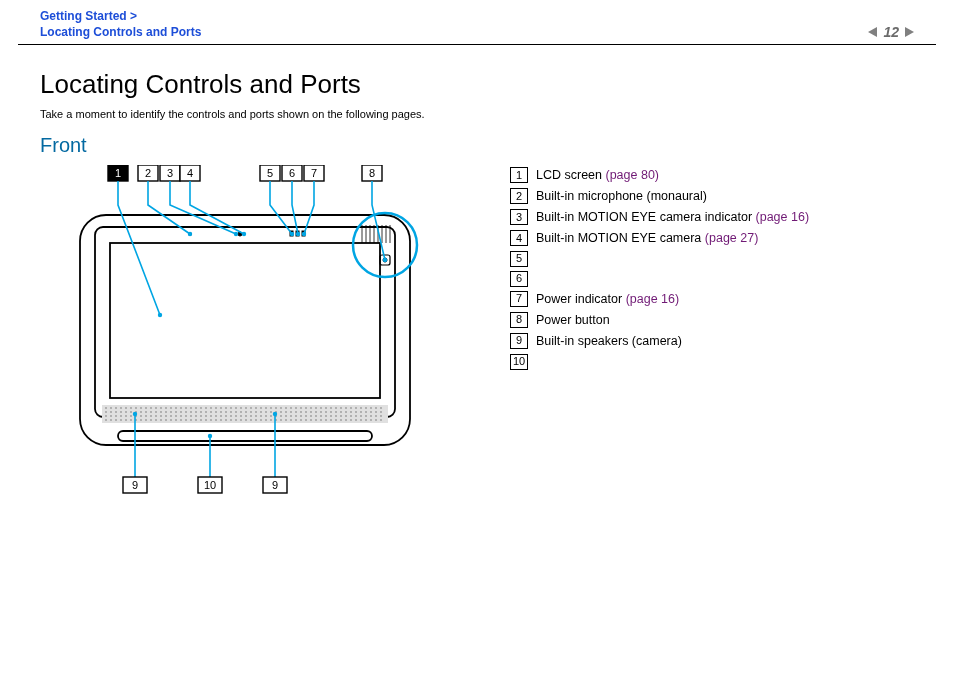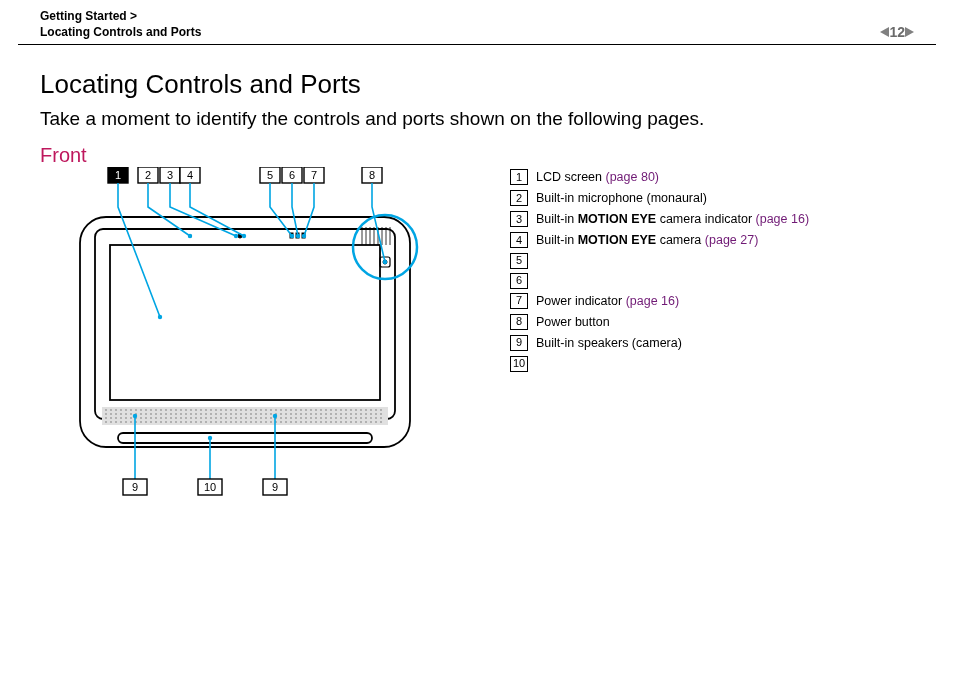--- a/index.html
+++ b/index.html
@@ -6,44 +6,44 @@
   body {
     width:954px; height:674px;
     font-family: Arial, Helvetica, sans-serif;
     font-size:13px; color:#000; position:relative;
     background:#fff;
   }
   .header {
     padding:8px 40px 4px 40px;
     display:flex; justify-content:space-between; align-items:flex-end;
   }
-  .breadcrumb { color:#000000; font-weight:bold; font-size:12px; line-height:1.35; }
-  .pagenum { color:#6a6a6a; font-weight:bold; font-size:14px;
-             display:flex; align-items:center; }
+  .breadcrumb { color:#1d4ed8; font-weight:bold; font-size:12px; line-height:1.35; }
+  .pagenum { color:#6a6a6a; font-weight:bold; font-style:italic; font-size:14px;
+             display:flex; align-items:center; gap:6px; }
   .arrow { width:0; height:0; display:inline-block; }
   .arrow.left { border-top:5px solid transparent; border-bottom:5px solid transparent;
                 border-right:9px solid #808080; }
   .arrow.right{ border-top:5px solid transparent; border-bottom:5px solid transparent;
                 border-left:9px solid #808080; }
   .rule { border:0; border-top:1px solid #000; margin:0 18px; }
   h1.title { font-weight:normal; font-size:26px; margin:24px 0 8px 40px; }
-  p.intro { margin:0 0 14px 40px; font-size:19px; }
-  h2.sub { color:#be185d; font-weight:normal; font-size:20px; margin:0 0 0 40px; }
+  p.intro { margin:0 0 14px 40px; font-size:11px; }
+  h2.sub { color:#0369a1; font-weight:normal; font-size:20px; margin:0 0 8px 40px; }
 
   .content { display:flex; padding-left:40px; }
   .figure { width:430px; }
   .legend { margin-left:40px; max-width:420px; }
   .legend li { list-style:none; margin:0 0 4px 0; display:flex; align-items:flex-start;
                font-size:12.5px; line-height:1.35; }
   .box { display:inline-flex; align-items:center; justify-content:center;
          width:16px; height:14px; border:1.2px solid #000; font-size:11px;
          font-family: Arial, Helvetica, sans-serif; font-weight:normal;
          margin-right:8px; flex:0 0 auto; }
   .link { color:#701a75; }
-  .bold { font-weight:bold; }
+  .bold { font-weight:normal; }
 
   
   svg { display:block; }
   .callout-label { font: 11px Arial, sans-serif; }
 </style>
 </head>
 <body>
 
 <div class="header">
   <div class="breadcrumb">

